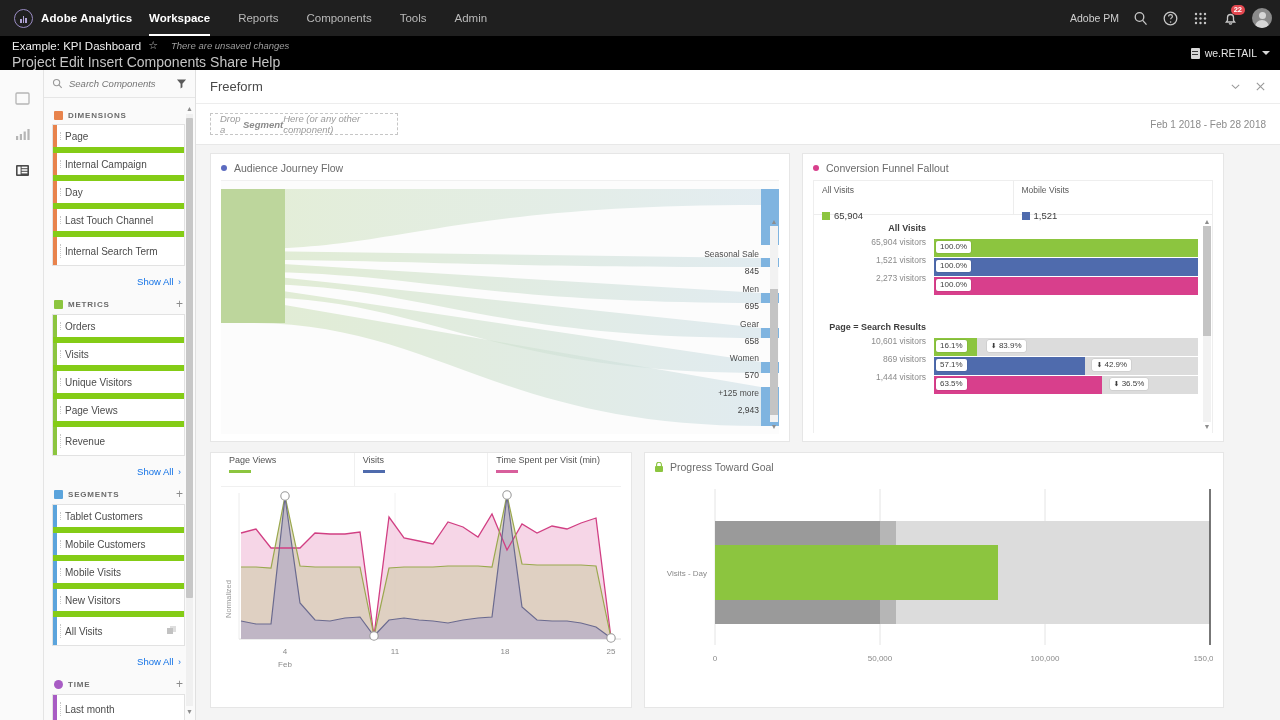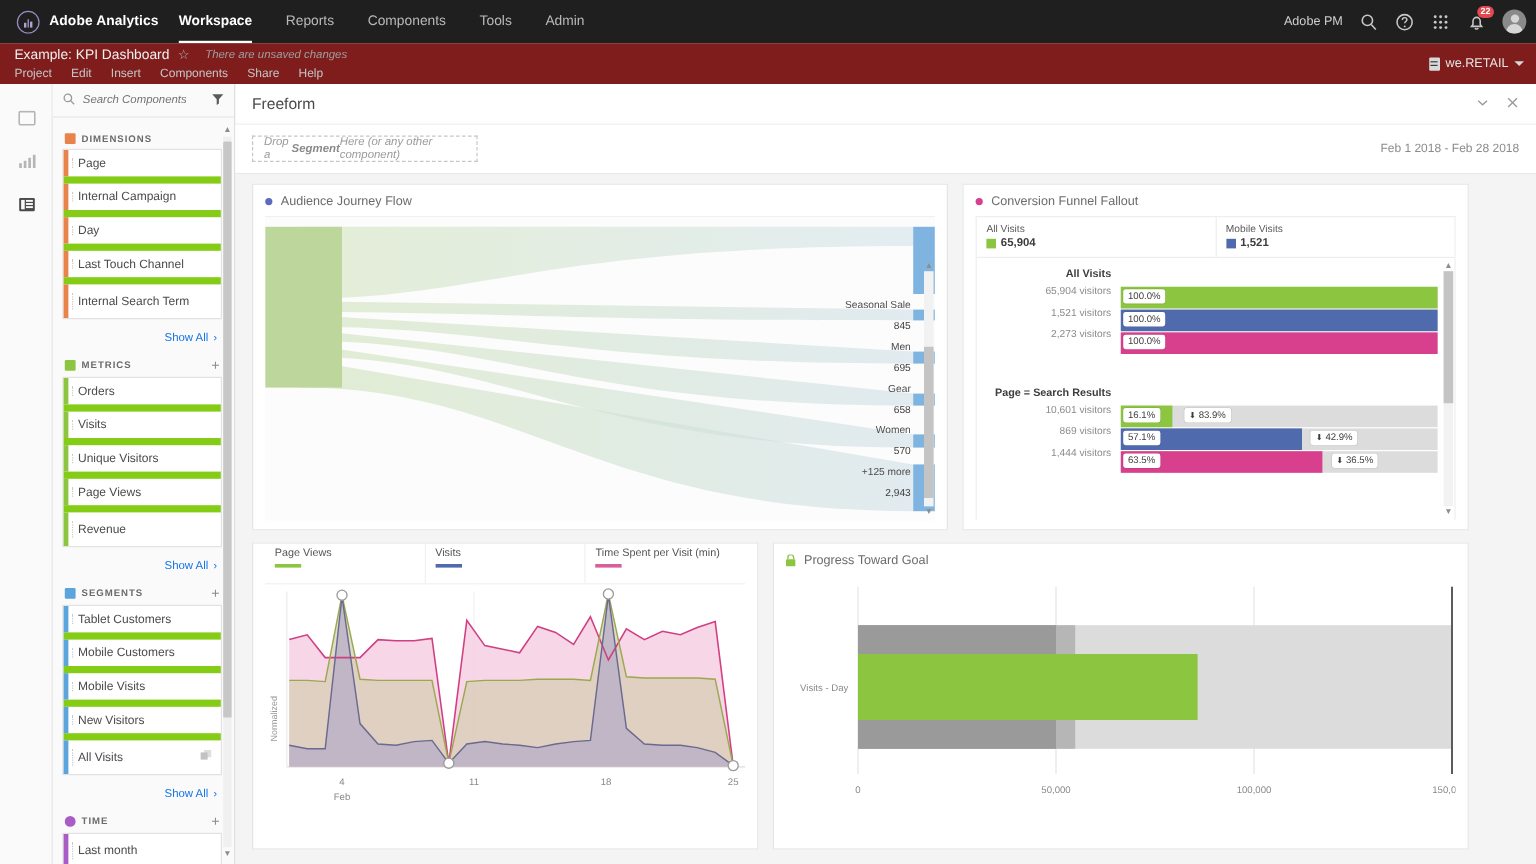--- a/index.html
+++ b/index.html
@@ -51,29 +51,29 @@
     position: absolute; top: -5px; right: -6px;
     background: #e34850; color: #fff; font-size: 7.5px; font-weight: bold;
     border-radius: 7px; padding: 1px 3px; line-height: 1.1; min-width: 13px; text-align: center;
   }
   .avatar { width: 20px; height: 20px; border-radius: 50%; background: #8a8a8a; position: relative; overflow: hidden; }
   .avatar::before { content:""; position:absolute; width:7px;height:7px;border-radius:50%;background:#d6d6d6;left:6.5px;top:3.5px;}
   .avatar::after { content:""; position:absolute; width:14px;height:9px;border-radius:7px 7px 0 0;background:#d6d6d6;left:3px;top:12px;}
 
   
   .subheader {
-    height: 34px; background: #7f1d1d; position: relative;
+    height: 34px; background: #000000; position: relative;
     display: flex; flex-direction: column; justify-content: center;
   }
   .sh-row1 { display: flex; align-items: center; gap: 7px; padding-left: 12px; height: 17px; }
   .proj-title { color: #f0f0f0; font-size: 11.5px; }
   .star { color: #b4b4b4; font-size: 11px; }
   .unsaved { color: #9e9e9e; font-size: 9.5px; font-style: italic; margin-left: 6px; }
   .sh-row2 { display: flex; align-items: center; padding-left: 12px; height: 15px; gap: 0; }
-  .sh-row2 a { color: #c5c5c5; font-size: 10px; text-decoration: none; padding-right: 16px; }
+  .sh-row2 a { color: #c5c5c5; font-size: 14px; text-decoration: none; padding-right: 4px; }
   .suite {
     position: absolute; right: 10px; top: 50%; transform: translateY(-50%);
     display: flex; align-items: center; gap: 5px; color: #e4e4e4; font-size: 10.5px;
   }
   .suite-ico { width: 9px; height: 11px; background: #d8d8d8; border-radius: 1px; position: relative; }
   .suite-ico::after { content:""; position:absolute; left:1.5px; right:1.5px; top:3px; height:1px; background:#3c3c3c; box-shadow:0 3px 0 #3c3c3c; }
   .caret-d { width: 0; height: 0; border-left: 4px solid transparent; border-right: 4px solid transparent; border-top: 4px solid #d8d8d8; }
 
   
   .body { display: flex; height: 650px; background: #f4f4f4; }
@@ -163,21 +163,21 @@
   .sankey-lbl { font-size: 8.5px; fill: #4c4c4c; text-anchor: end; }
   .sankey-val { font-size: 8.5px; fill: #3d3d3d; text-anchor: end; }
 
   
   .funnel-wrap { width: 422px; }
   .funnel-body { margin: 0 10px 8px 10px; border: 1px solid #eee; border-bottom: none; position: relative; height: 253px; overflow: hidden; background:#fff; }
   .fheader { display: flex; height: 34px; border-bottom: 1px solid #ededed; }
   .fhcell { flex: 1; padding: 4px 8px; border-right: 1px solid #ededed; }
   .fhcell:last-child { border-right: none; }
   .fh-name { font-size: 8.5px; color: #5a5a5a; }
-  .fh-val { font-size: 9.5px; color: #3d3d3d; font-weight: bold; display: flex; align-items: center; gap: 4px; margin-top: 2px; }
+  .fh-val { font-size: 9.5px; color: #3d3d3d; font-weight: normal; display: flex; align-items: center; gap: 4px; margin-top: 15px; }
   .fh-sw { width: 8px; height: 8px; }
   .fgroup { display: flex; padding: 8px 0 0 0; }
   .fg-labels { width: 120px; text-align: right; padding-right: 8px; }
   .fg-step { font-size: 9px; color: #3d3d3d; font-weight: bold; }
   .fg-vis { font-size: 8.5px; color: #8b8b8b; height: 18px; line-height: 18px; }
   .fg-bars { flex: 1; padding-right: 14px; }
   .fbar { height: 18px; position: relative; background: #dcdcdc; margin-bottom: 1px; }
   .fbar .fill { position: absolute; left: 0; top: 0; bottom: 0; }
   .fpill {
     position: absolute; top: 2px; background: #fff; border-radius: 2px;

